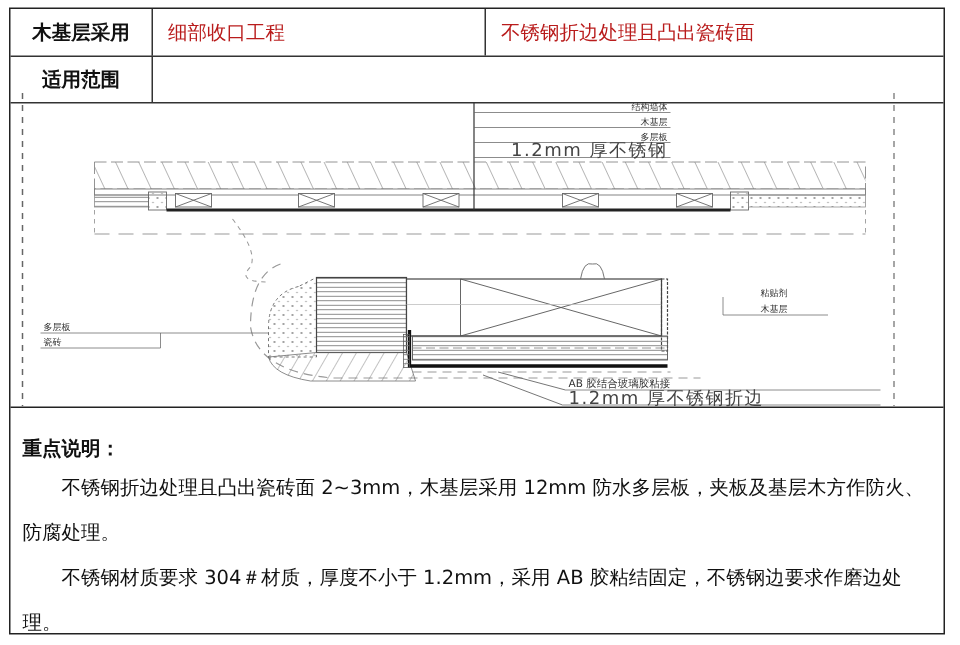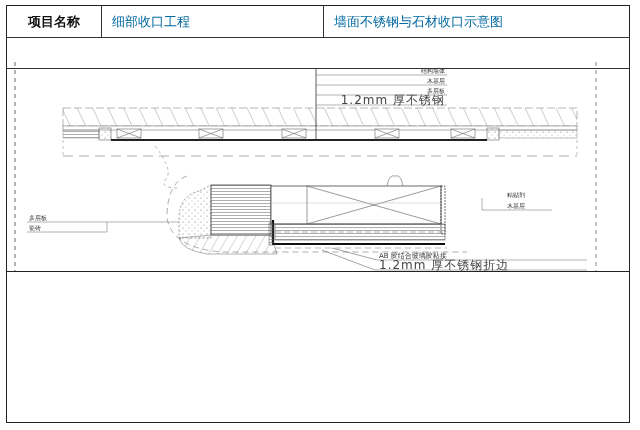--- a/index.html
+++ b/index.html
@@ -2,47 +2,48 @@
 <html><head>
 <meta charset="utf-8">
 <style>
   html, body { margin: 0; padding: 0; background: #ffffff; }
   body { width: 640px; height: 430px; overflow: hidden; font-family: "DejaVu Sans", "Liberation Sans", sans-serif; color: #111; }
   .sheet { position: absolute; left: 6px; top: 5px; width: 624px; height: 418px; border: 1.5px solid #222; box-sizing: border-box; }
   .row { position: absolute; left: 0; right: 0; border-bottom: 1px solid #333; display: flex; }
   .cell { box-sizing: border-box; border-right: 1px solid #333; display: flex; align-items: center; font-size: 13px; }
   .cell:last-child { border-right: none; }
   .label { font-weight: bold; justify-content: center; }
-  .value { padding-left: 10px; color: #0369a1; }
+  .value { padding-left: 10px; color: #b91c1c; }
   .r1 { top: 0; height: 31px; }
   .r2 { top: 31px; height: 31px; }
   .c1 { width: 95px; }
   .c2 { width: 222px; }
   .c3 { width: 67px; }
   .c4 { flex: 1; }
   .drawing { position: absolute; left: 0; right: 0; top: 52px; height: 213px; border-bottom: 1.5px solid #222; }
   .drawing svg { position: absolute; left: 0; top: 0; }
   .notes { position: absolute; left: 0; right: 0; top: 275px; bottom: 0; padding: 8px 8px 0 8px; font-size: 13px; line-height: 30px; }
   .notes .title { font-weight: bold; line-height: 22px; }
   .notes p { margin: 0; text-indent: 26px; }
   .tiny { font-size: 6px; fill: #333; }
   .big { font-size: 12px; fill: #444; letter-spacing: 1px; }
 </style>
 </head>
 <body>
 
 <div class="sheet">
 
   <div class="row r1">
-    <div class="cell c1 label">项目名称</div>
+    <div class="cell c1 label">木基层采用</div>
     <div class="cell c2 value">细部收口工程</div>
-    <div class="cell c4 value">墙面不锈钢与石材收口示意图</div>
+    <div class="cell c4 value">不锈钢折边处理且凸出瓷砖面</div>
   </div>
 
   <div class="row r2">
+    <div class="cell c1 label">适用范围</div>
     <div class="cell c4 value"></div>
   </div>
 
   <div class="drawing">
     <svg width="622" height="213" viewBox="0 0 622 213">
       <defs>
         <pattern id="diag" width="14" height="14" patternUnits="userSpaceOnUse" patternTransform="rotate(-25)">
           <line x1="0" y1="0" x2="0" y2="14" stroke="#777" stroke-width="0.7"></line>
         </pattern>
         <pattern id="hlines" width="4" height="3" patternUnits="userSpaceOnUse">
@@ -142,13 +143,18 @@
 
       <line x1="325" y1="190" x2="370" y2="202" stroke="#666" stroke-width="0.6"></line>
       <line x1="315" y1="192" x2="368" y2="212" stroke="#666" stroke-width="0.6"></line>
       <line x1="370" y1="202" x2="580" y2="202" stroke="#666" stroke-width="0.5"></line>
       <line x1="368" y1="212" x2="580" y2="212" stroke="#666" stroke-width="0.5"></line>
       <text class="tiny" x="372" y="200" style="font-size:7px">AB 胶结合玻璃胶粘接</text>
       <text class="big" x="372" y="211">1.2mm 厚不锈钢折边</text>
     </svg>
   </div>
 
+  <div class="notes">
+    <div class="title">重点说明：</div>
+    <p>不锈钢折边处理且凸出瓷砖面 2~3mm，木基层采用 12mm 防水多层板，夹板及基层木方作防火、防腐处理。</p>
+    <p>不锈钢材质要求 304＃材质，厚度不小于 1.2mm，采用 AB 胶粘结固定，不锈钢边要求作磨边处理。</p>
+  </div>
 </div>
 
 </body></html>

